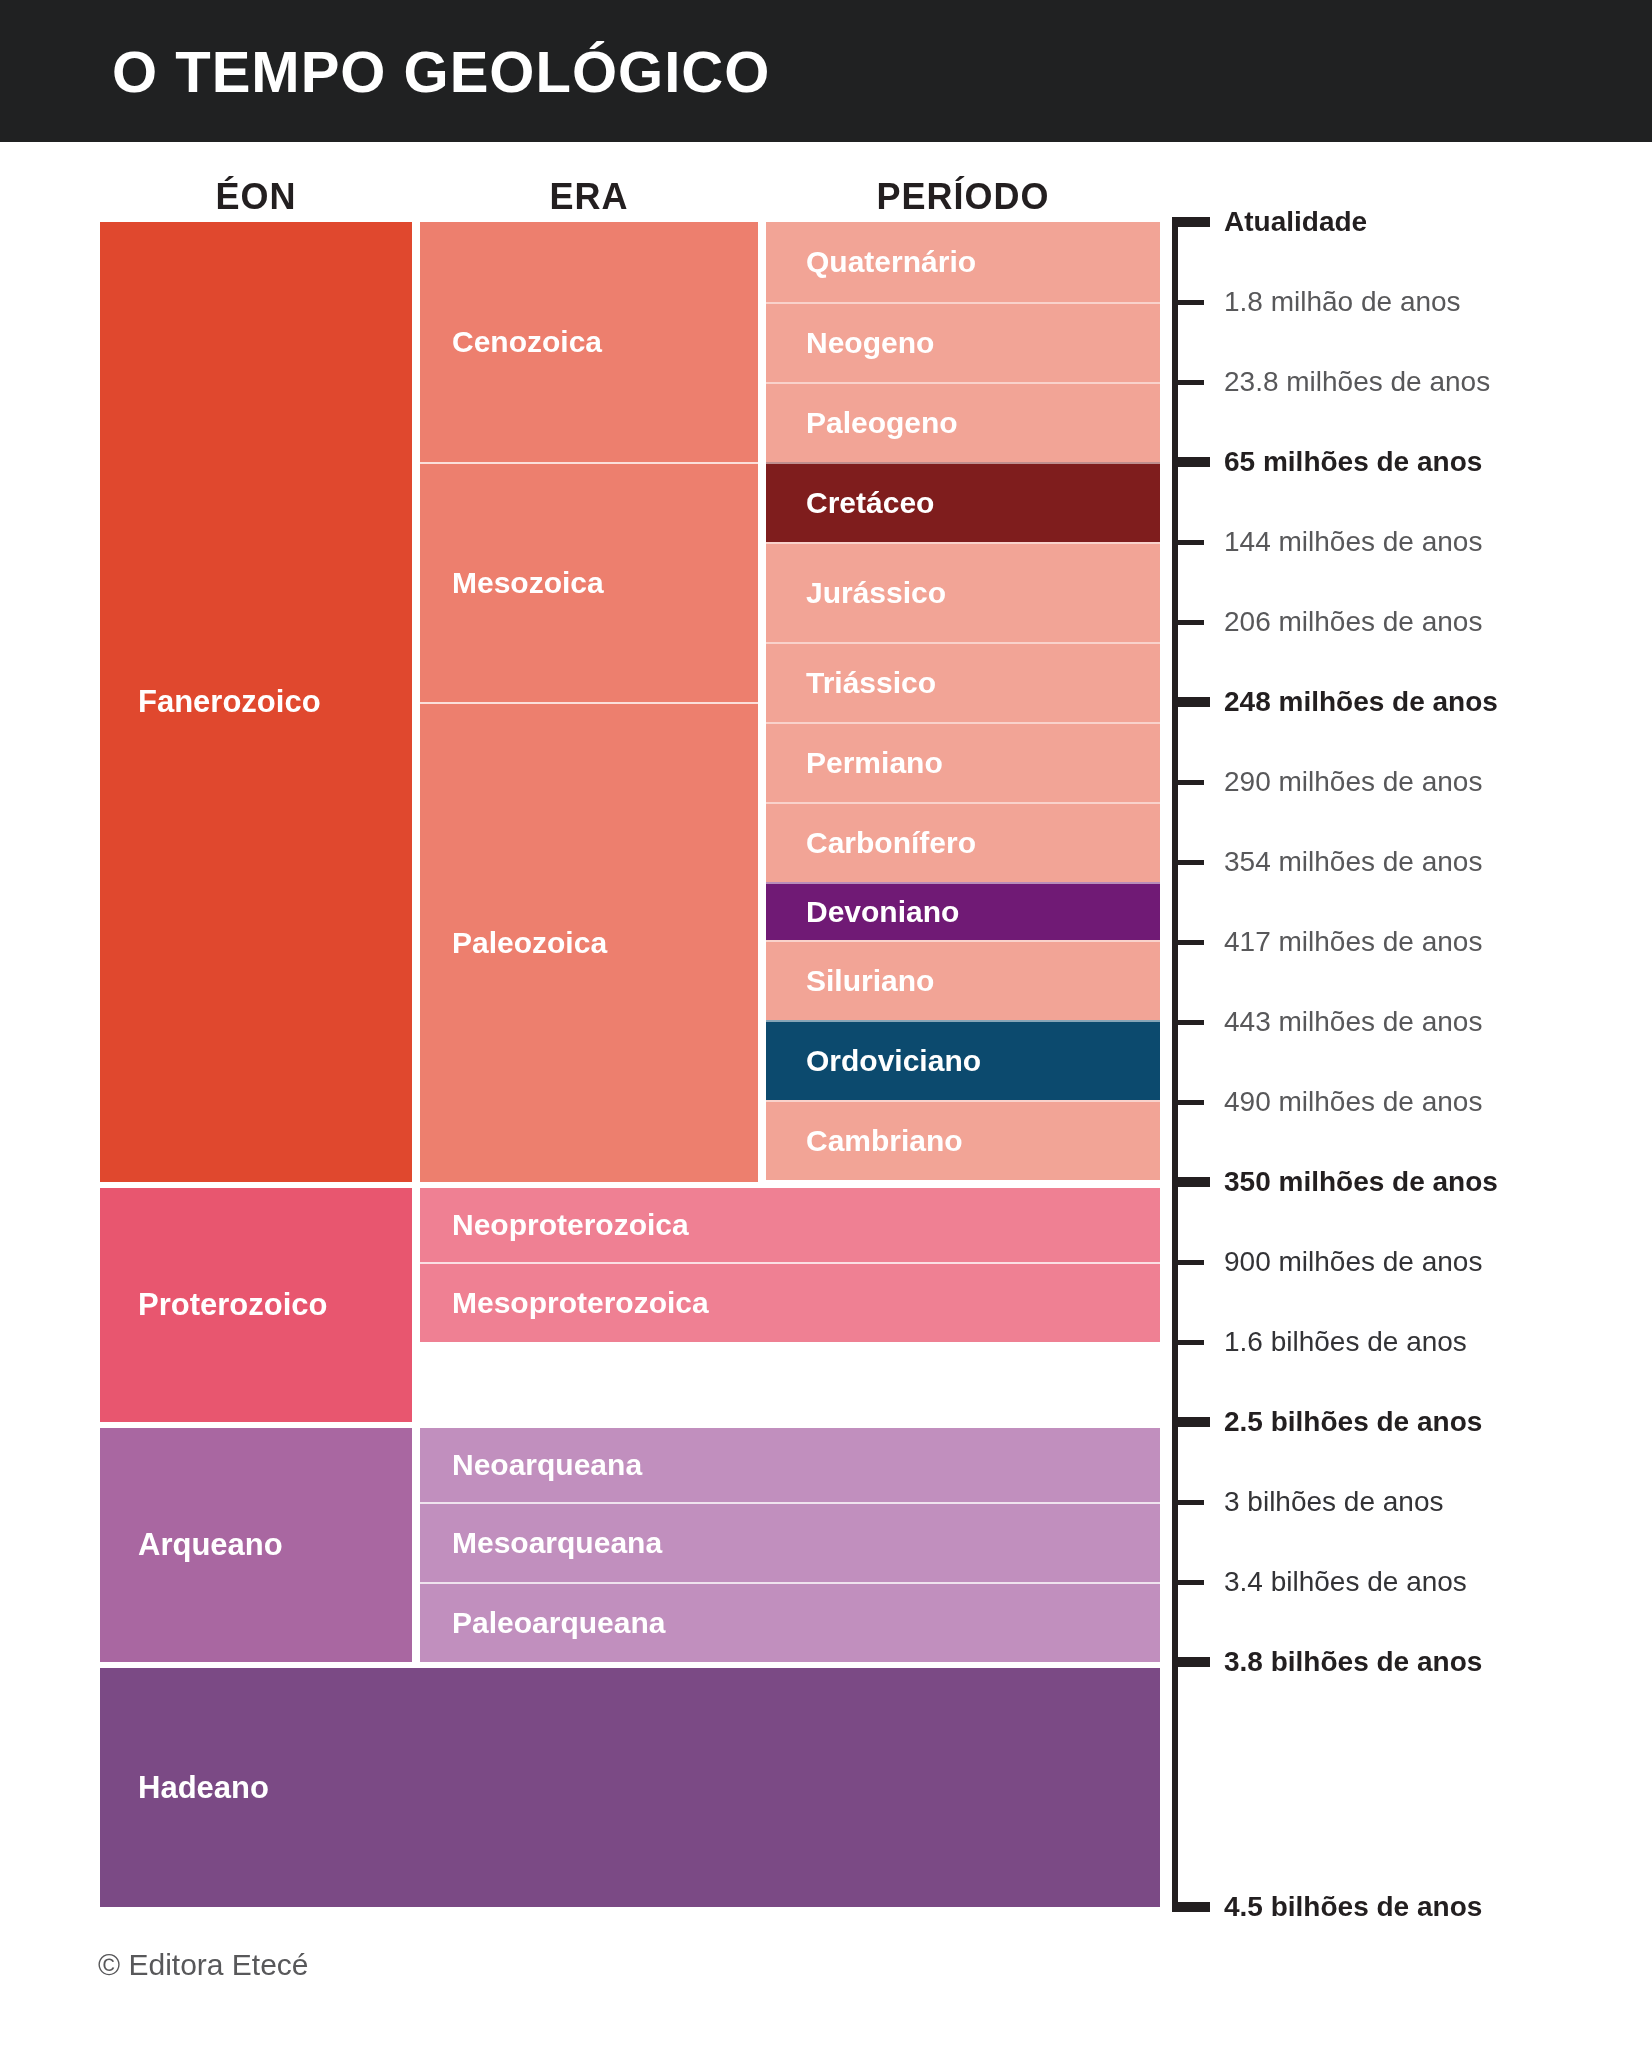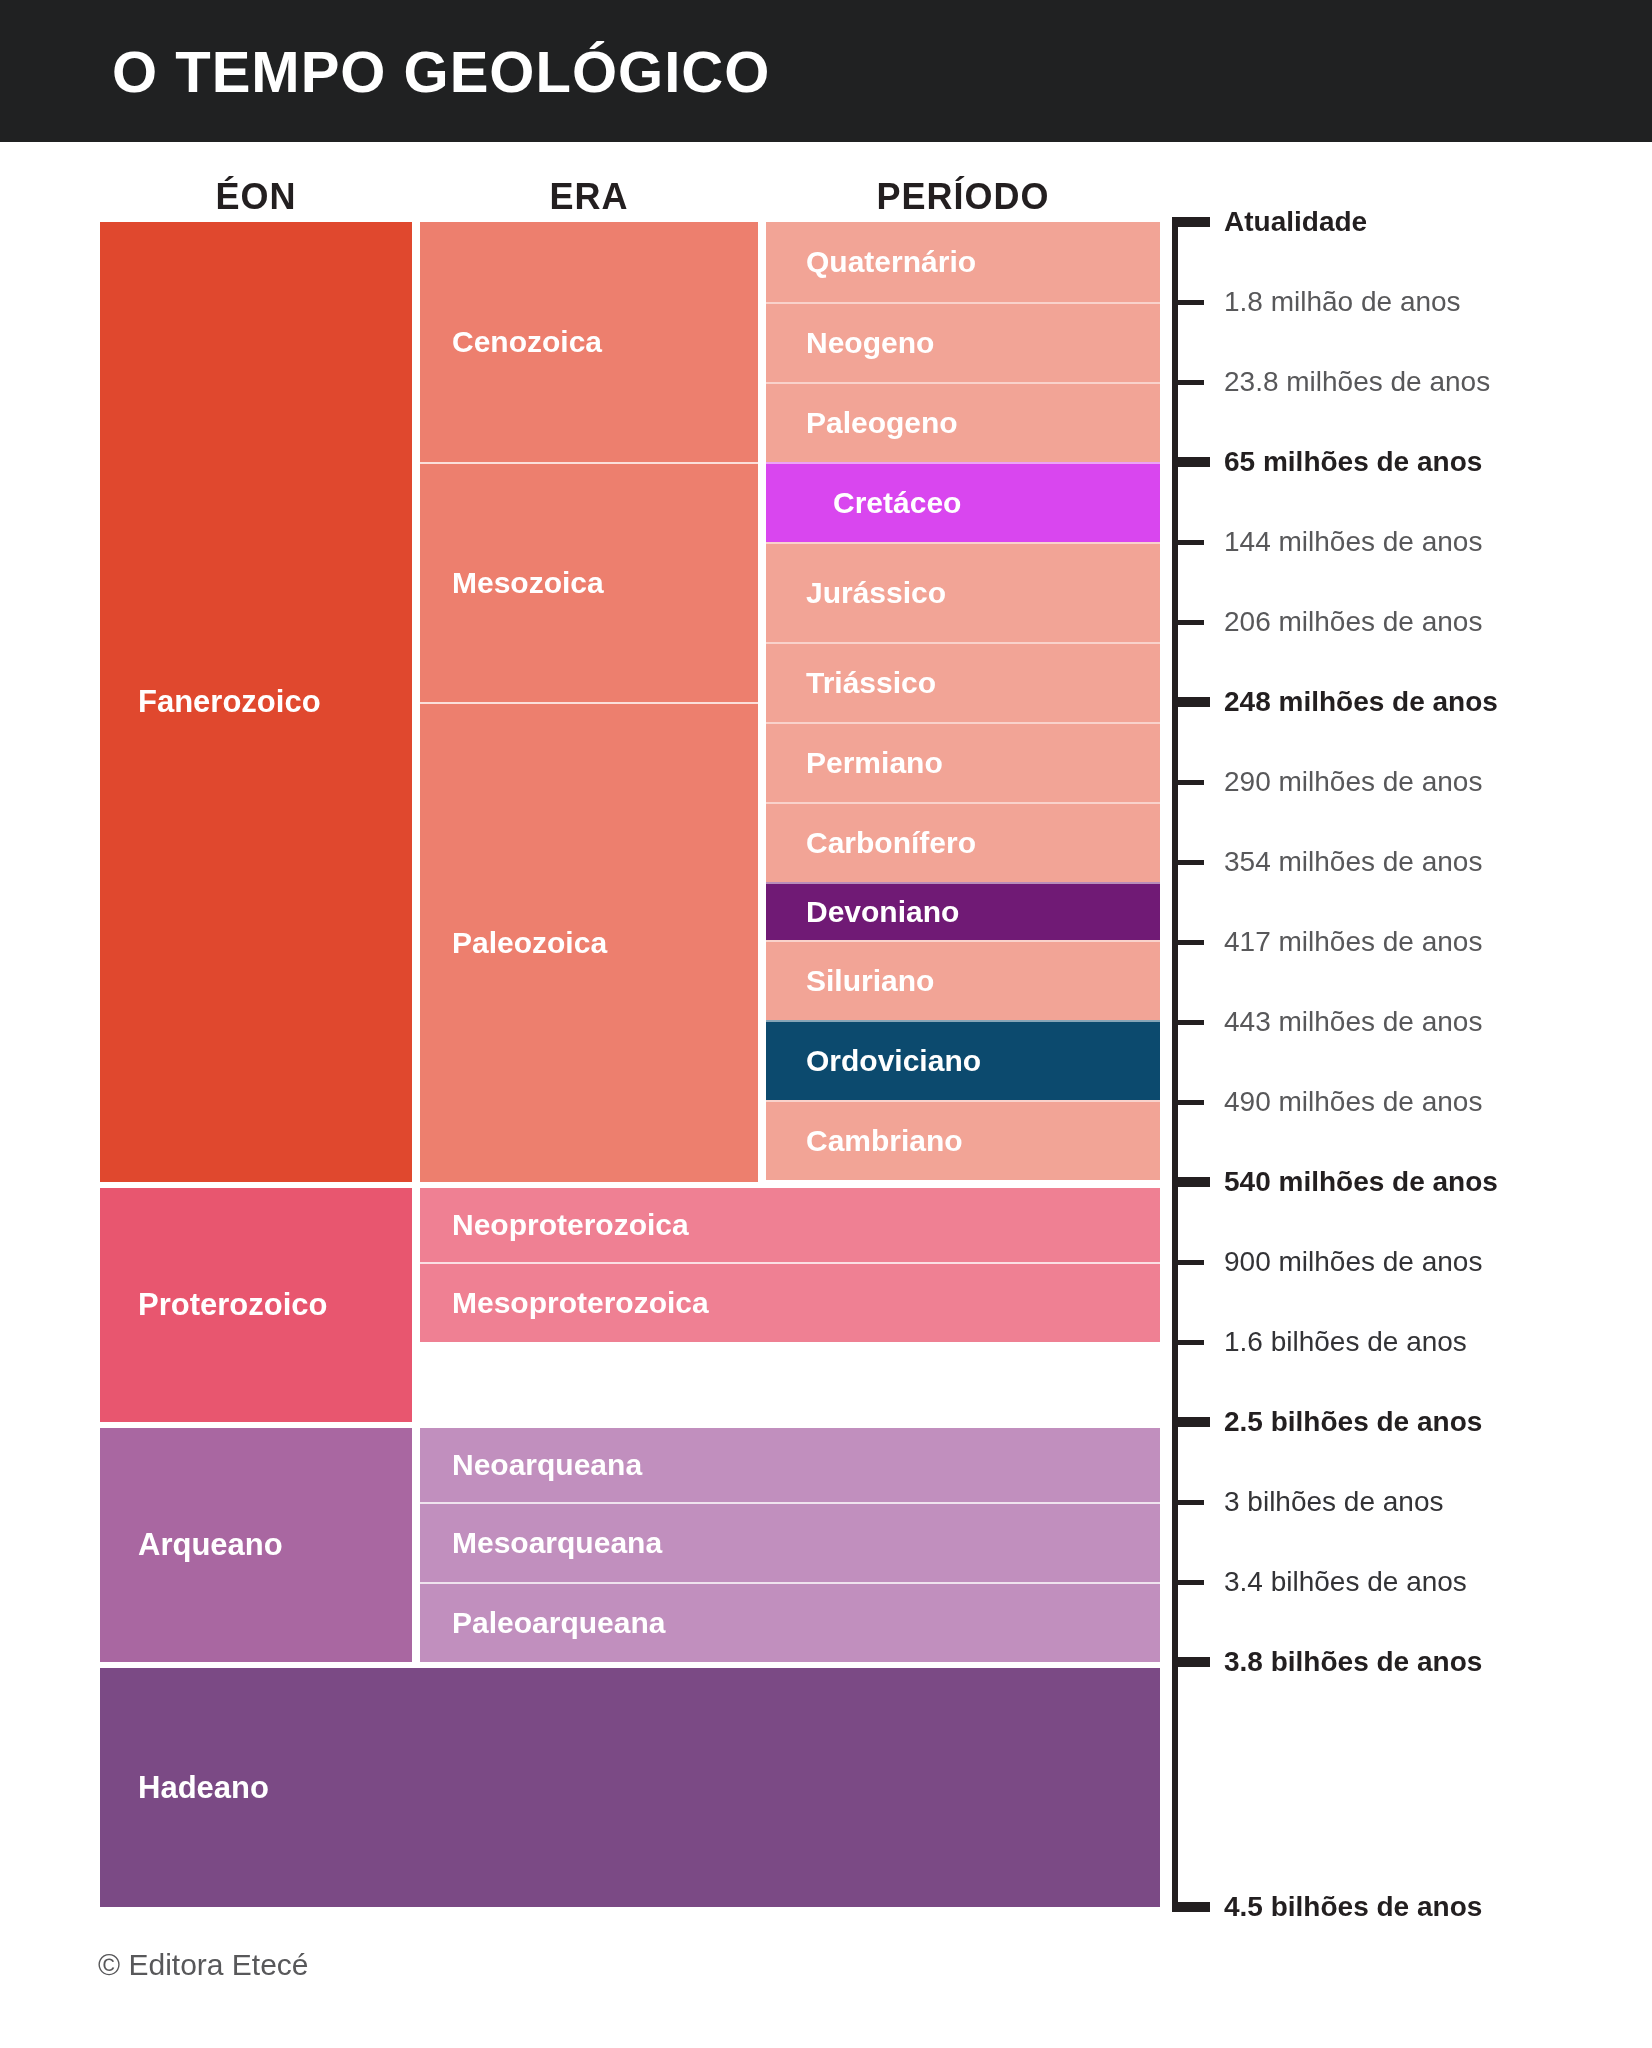--- a/index.html
+++ b/index.html
@@ -70,21 +70,21 @@
       <div class="col" style="position: absolute; left: 766px; top: 222px; width: 394px; height: 960px;">
         <div class="cell period-cell" style="height: 80px; background: rgb(242, 164, 150);">
           <span>Quaternário</span>
         </div>
         <div class="cell period-cell" style="height: 80px; background: rgb(242, 164, 150);">
           <span>Neogeno</span>
         </div>
         <div class="cell period-cell" style="height: 80px; background: rgb(242, 164, 150);">
           <span>Paleogeno</span>
         </div>
-        <div class="cell period-cell" style="height: 80px; background: #d946ef; padding-left: 27px;">
+        <div class="cell period-cell" style="height: 80px; background: #7f1d1d;">
           <span>Cretáceo</span>
         </div>
         <div class="cell period-cell" style="height: 100px; background: rgb(242, 164, 150);">
           <span>Jurássico</span>
         </div>
         <div class="cell period-cell" style="height: 80px; background: rgb(242, 164, 150);">
           <span>Triássico</span>
         </div>
         <div class="cell period-cell" style="height: 80px; background: rgb(242, 164, 150);">
           <span>Permiano</span>
@@ -143,21 +143,21 @@
       <div class="tl-label tl-gray" style="left: 1224px; top: 782px;">290 milhões de anos</div>
       <div class="tick" style="position: absolute; left: 1172px; top: 860px; width: 32px; height: 5px;"></div>
       <div class="tl-label tl-gray" style="left: 1224px; top: 862px;">354 milhões de anos</div>
       <div class="tick" style="position: absolute; left: 1172px; top: 940px; width: 32px; height: 5px;"></div>
       <div class="tl-label tl-gray" style="left: 1224px; top: 942px;">417 milhões de anos</div>
       <div class="tick" style="position: absolute; left: 1172px; top: 1020px; width: 32px; height: 5px;"></div>
       <div class="tl-label tl-gray" style="left: 1224px; top: 1022px;">443 milhões de anos</div>
       <div class="tick" style="position: absolute; left: 1172px; top: 1100px; width: 32px; height: 5px;"></div>
       <div class="tl-label tl-gray" style="left: 1224px; top: 1102px;">490 milhões de anos</div>
       <div class="tick" style="position: absolute; left: 1172px; top: 1177px; width: 38px; height: 10px;"></div>
-      <div class="tl-label tl-bold" style="left: 1224px; top: 1182px;">540 milhões de anos</div>
+      <div class="tl-label tl-bold" style="left: 1224px; top: 1182px;">350 milhões de anos</div>
       <div class="tick" style="position: absolute; left: 1172px; top: 1260px; width: 32px; height: 5px;"></div>
       <div class="tl-label tl-dark" style="left: 1224px; top: 1262px;">900 milhões de anos</div>
       <div class="tick" style="position: absolute; left: 1172px; top: 1340px; width: 32px; height: 5px;"></div>
       <div class="tl-label tl-dark" style="left: 1224px; top: 1342px;">1.6 bilhões de anos</div>
       <div class="tick" style="position: absolute; left: 1172px; top: 1417px; width: 38px; height: 10px;"></div>
       <div class="tl-label tl-bold" style="left: 1224px; top: 1422px;">2.5 bilhões de anos</div>
       <div class="tick" style="position: absolute; left: 1172px; top: 1500px; width: 32px; height: 5px;"></div>
       <div class="tl-label tl-dark" style="left: 1224px; top: 1502px;">3 bilhões de anos</div>
       <div class="tick" style="position: absolute; left: 1172px; top: 1580px; width: 32px; height: 5px;"></div>
       <div class="tl-label tl-dark" style="left: 1224px; top: 1582px;">3.4 bilhões de anos</div>

